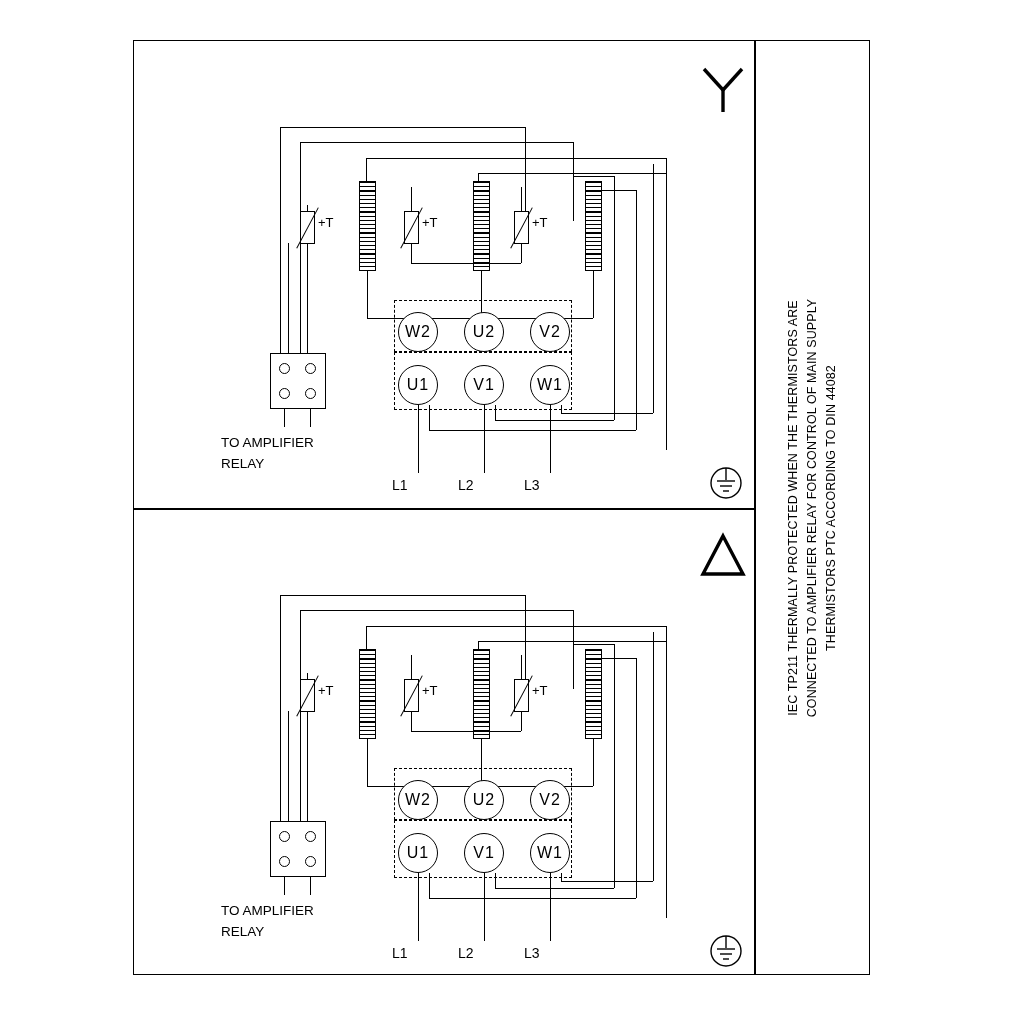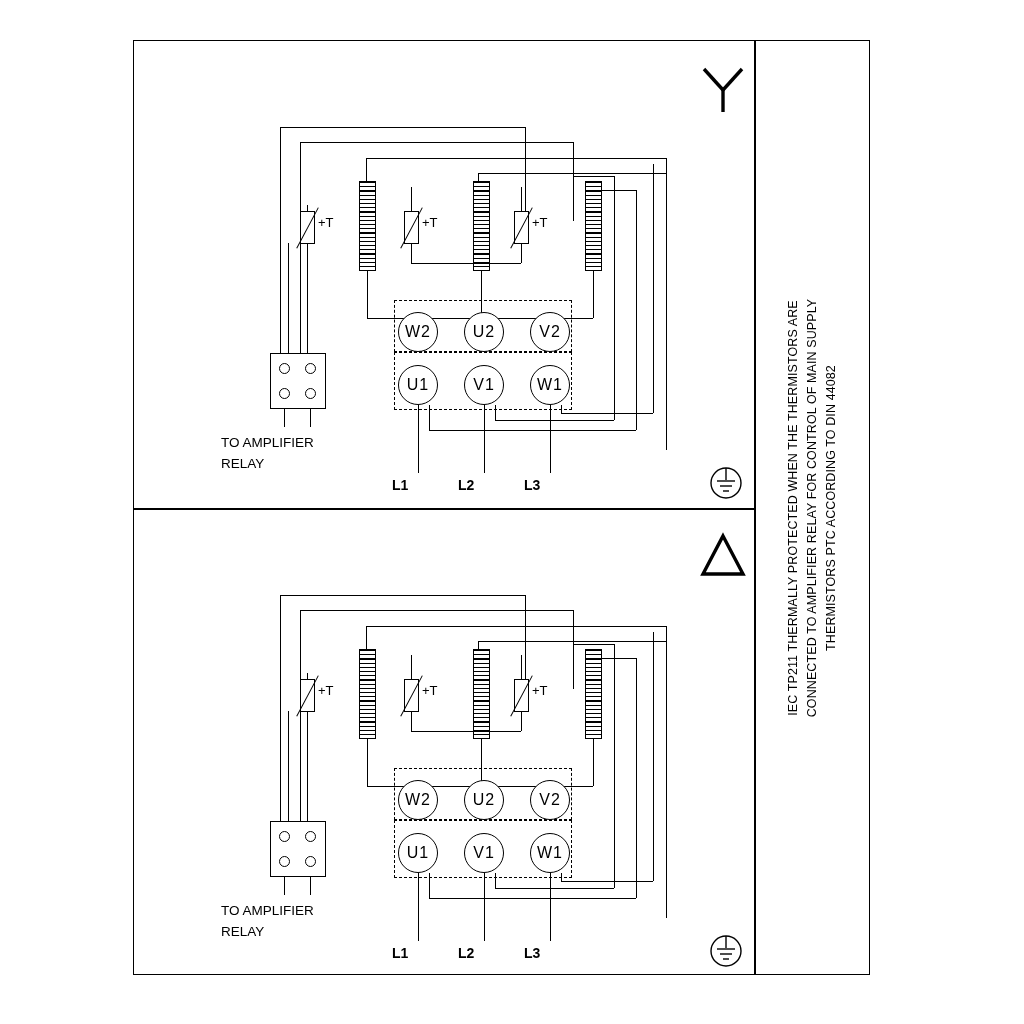--- a/index.html
+++ b/index.html
@@ -146,21 +146,21 @@
     position: absolute;
     width: 11px;
     height: 11px;
     border: 1.3px solid #000;
     border-radius: 50%;
     box-sizing: border-box;
     background: #fff;
   }
 
   .label { position: absolute; font-size: 13.5px; white-space: nowrap; }
-  .label.line { font-size: 14px; font-weight: bold; }
+  .label.line { font-size: 14px; }
   .label.amp { font-size: 13.5px; line-height: 21px; }
 
   
   .sym { position: absolute; }
 
   
   .earth { position: absolute; width: 46px; height: 40px; }
 </style>
 </head>
 <body>

